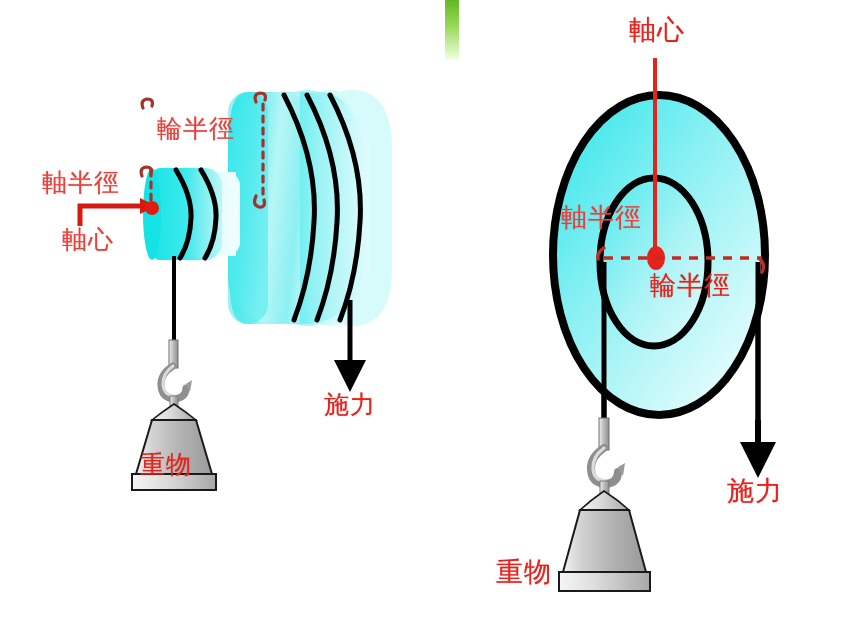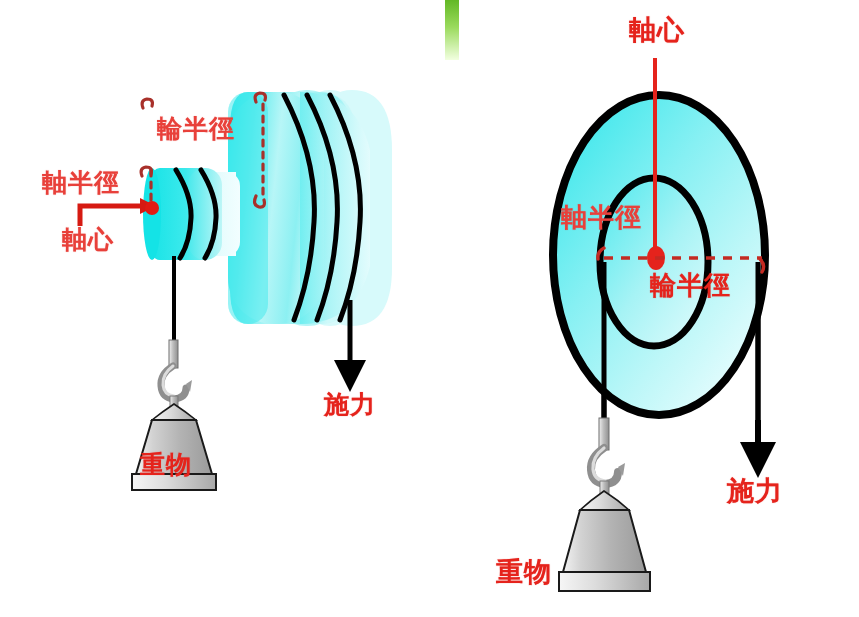--- a/index.html
+++ b/index.html
@@ -26,21 +26,21 @@
     position: absolute;
     left: 0;
     top: 0;
     width: 859px;
     height: 617px;
     overflow: visible;
   }
   .cjk-label {
     position: absolute;
     font-family: "DejaVu Sans", "Liberation Sans", sans-serif;
-    font-weight: bold;
+    font-weight: normal;
     white-space: nowrap;
     line-height: 1;
     letter-spacing: 1px;
     user-select: none;
   }
   .lbl-red-soft {
     color: #e8403a;
     text-shadow: 0 0 1px rgba(232,64,58,0.55);
   }
   .lbl-red-strong {

